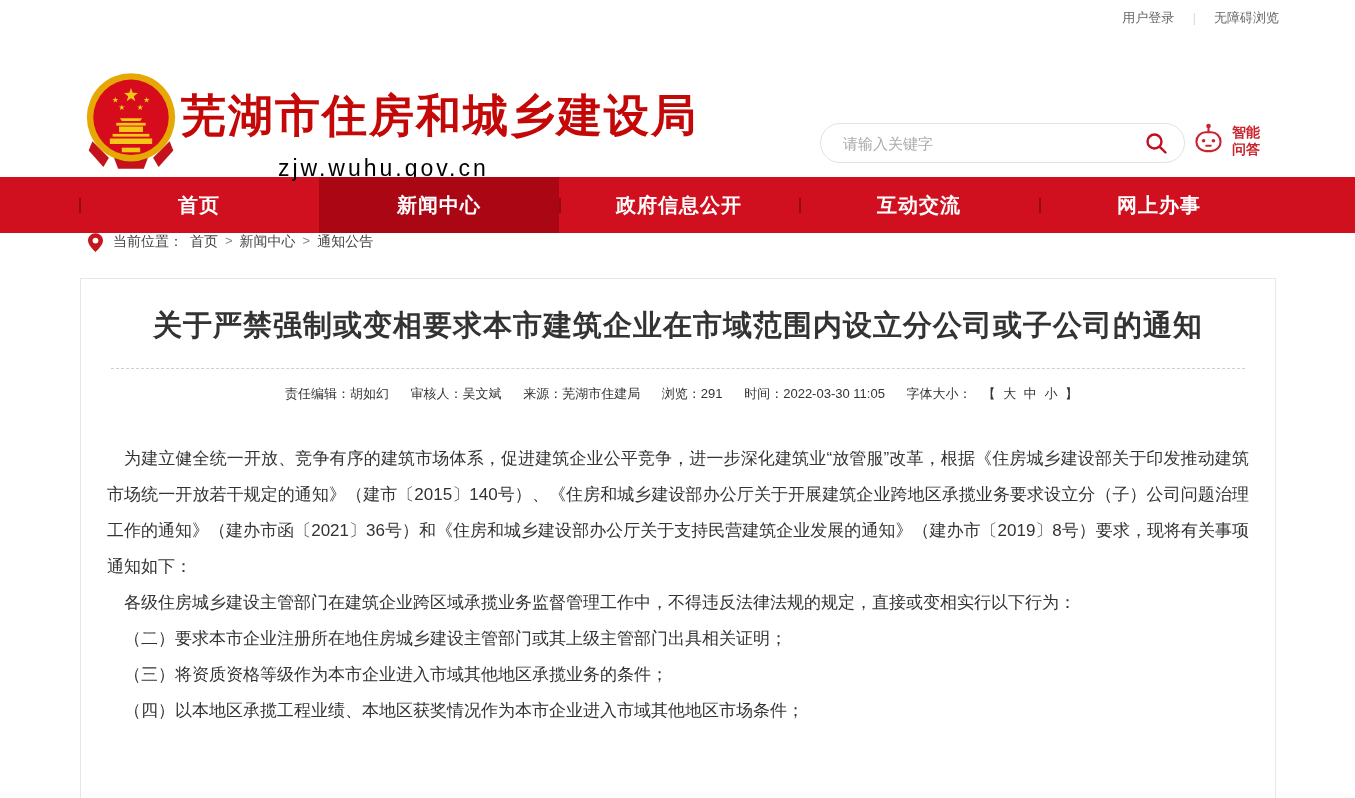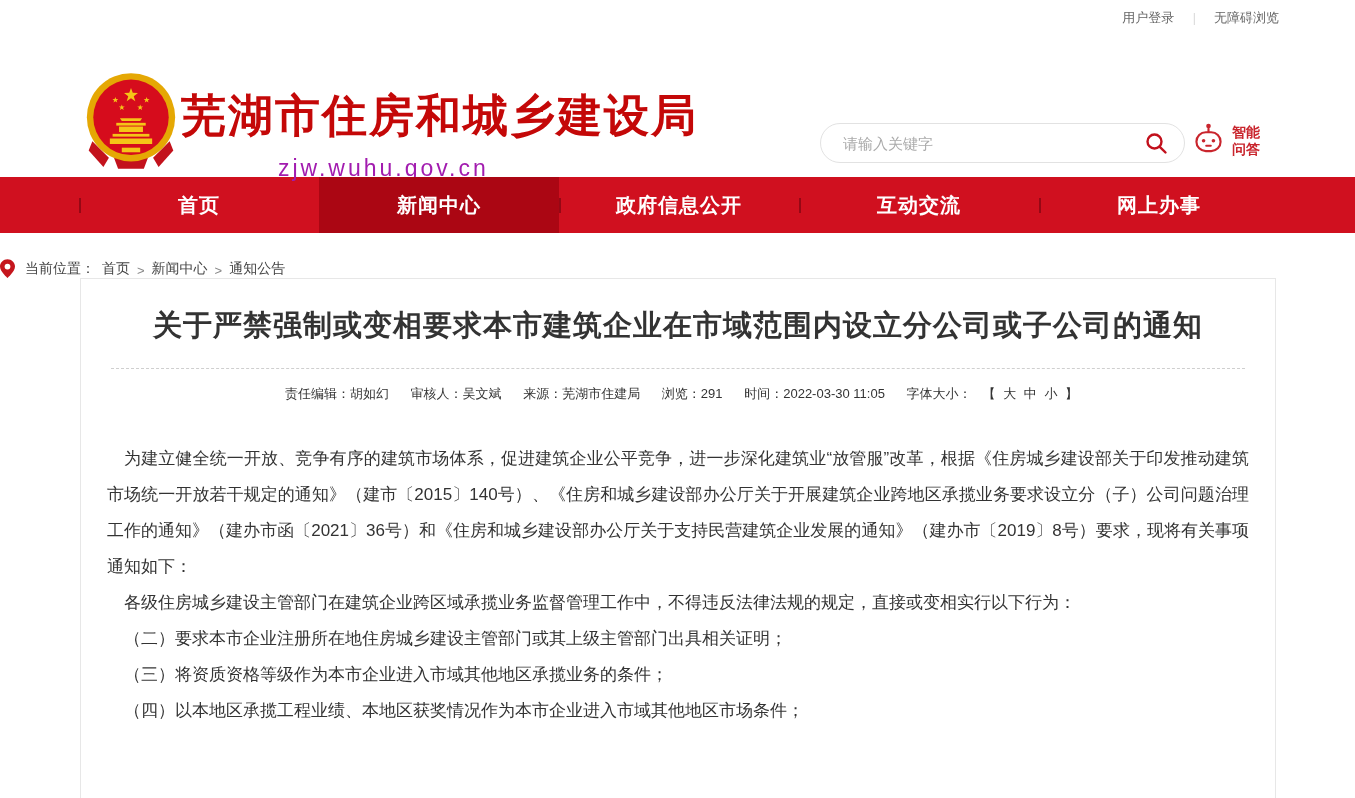--- a/index.html
+++ b/index.html
@@ -22,21 +22,21 @@
 
   
   .header { position:relative; height:149px; background:#fff; }
   .logo { position:absolute; left:85px; top:40px; width:92px; height:106px; }
   .title-block { position:absolute; left:181px; top:62px; }
   .site-name {
     font-size:45px; font-weight:bold; color:#c40808; letter-spacing:2px;
     line-height:52px; white-space:nowrap;
   }
   .site-domain {
-    margin:13px 0 16px 97px; font-size:23px; color:#a21caf; letter-spacing:3px;
+    margin:13px 0 16px 97px; font-size:23px; color:#000000; letter-spacing:3px;
   }
   .search-box {
     position:absolute; left:820px; top:95px; width:365px; height:40px;
     border:1px solid #e2e2e2; border-radius:21px; background:#fff;
     display:flex; align-items:center; padding:0 16px 0 20px;
   }
   .search-box input {
     flex:1; border:none; outline:none; font-size:15px; color:#333;
     font-family:inherit; background:transparent;
   }
@@ -58,22 +58,22 @@
   }
   .nav-item::before {
     content:''; position:absolute; left:0; top:21px; height:15px; width:2px;
     background:rgba(80,0,8,0.45);
   }
   .nav-item.active { background:#ab0613; }
   .nav-item.active::before { display:none; }
 
   
   .breadcrumb {
-    height:45px; display:flex; align-items:flex-end; gap:7px;
-    font-size:14px; color:#444;
+    height:45px; display:flex; align-items:flex-start; gap:7px;
+    padding-left:88px; font-size:14px; color:#444;
   }
   .breadcrumb a { color:#444; text-decoration:none; cursor:pointer; }
   .crumb-sep { color:#888; font-size:13px; }
   .pin { margin-right:3px; line-height:0; }
 
   
   .article-box {
     margin-left:80px; width:1196px; min-height:560px;
     border:1px solid #e7e7e7; background:#fff; padding-bottom:40px;
   }

